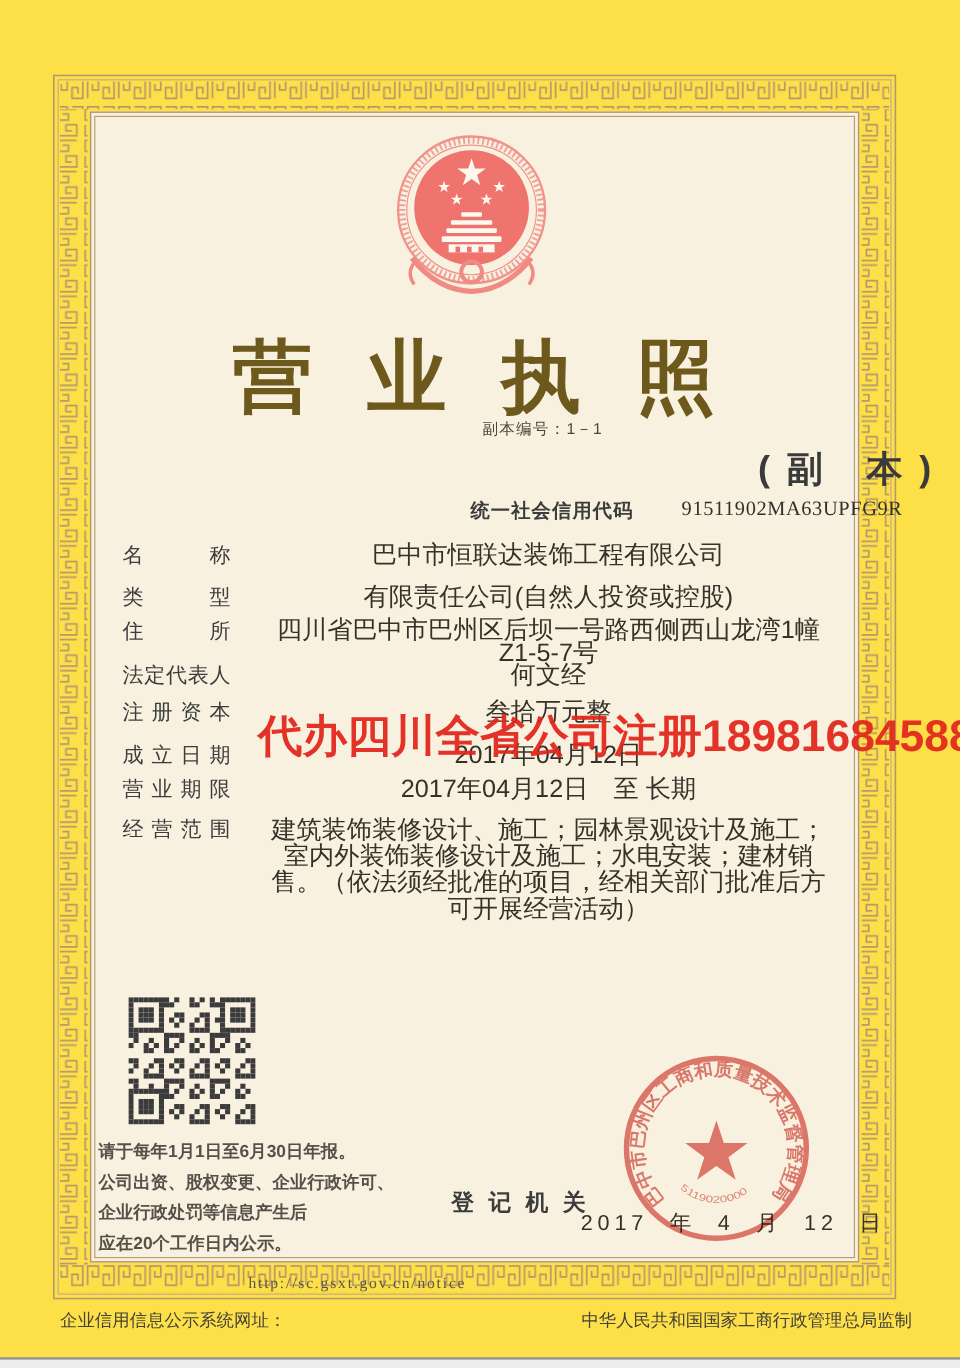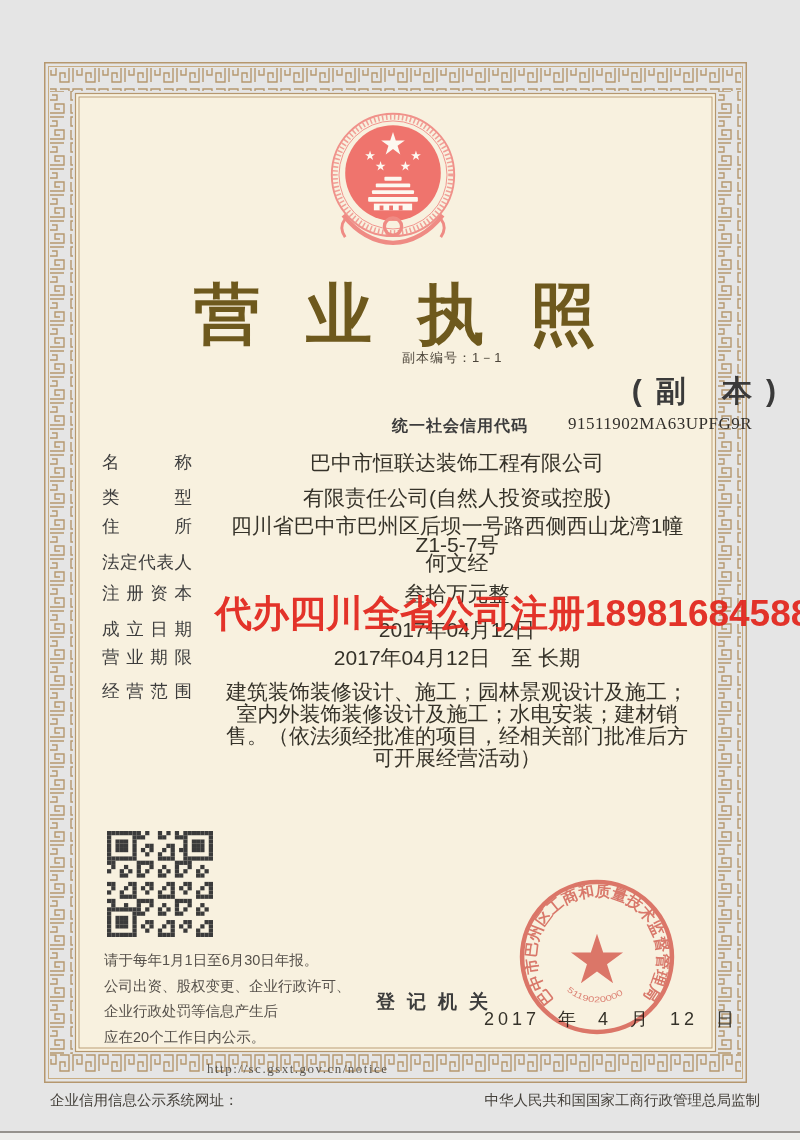--- a/index.html
+++ b/index.html
@@ -1,17 +1,17 @@
 <!DOCTYPE html>
 <html><head>
 <meta charset="utf-8">
 <style>
   html,body{margin:0;padding:0;}
   body{width:800px;height:1140px;background:#fdfdfc;font-family:"Liberation Sans","DejaVu Sans",sans-serif;}
-  #page{position:relative;width:800px;height:1140px;overflow:hidden;background:#e5e5e5;}
+  #page{position:relative;width:800px;height:1140px;overflow:hidden;background:#fde047;}
   .frame-svg{position:absolute;left:44px;top:62px;z-index:1;}
   
   .emblem{position:absolute;left:326px;top:108px;z-index:2;}
   
   .title{position:absolute;left:0;top:270px;width:790px;text-align:center;z-index:2;
     font-size:66px;font-weight:900;color:#6e591d;letter-spacing:46px;text-indent:46px;
     font-family:"Liberation Sans","DejaVu Sans",sans-serif;}
   .copy-number{position:absolute;left:402px;top:349px;font-size:13px;color:#4c453a;z-index:3;letter-spacing:1px;}
   .copy-type{position:absolute;left:0;top:371px;width:790px;text-align:right;z-index:2;
     font-size:30px;font-weight:700;color:#3a3a3a;letter-spacing:14px;text-indent:14px;}
@@ -23,21 +23,21 @@
   .row{position:absolute;left:0;top:0;width:700px;z-index:2;}
   .flabel{position:absolute;left:102px;width:90px;display:inline-block;font-size:17.5px;color:#3d3d3d;
     text-align:justify;text-align-last:justify;line-height:21px;}
   .fvalue{position:absolute;left:222px;width:470px;display:inline-block;font-size:21px;color:#353229;
     line-height:22px;white-space:pre-line;text-align:center;}
   
   .watermark{position:absolute;left:215px;top:589px;z-index:5;font-size:37px;font-weight:700;
     color:#e2251c;opacity:0.93;letter-spacing:0px;white-space:nowrap;}
   
   .qr{position:absolute;left:107px;top:831px;z-index:2;}
-  .qr-note{position:absolute;left:104px;top:948px;z-index:2;font-size:14.5px;color:#55504a;line-height:25.5px;}
+  .qr-note{position:absolute;left:82px;top:948px;z-index:2;font-size:14.5px;color:#55504a;line-height:25.5px;font-weight:bold;}
   
   .reg-label{position:absolute;left:376px;top:941px;z-index:2;font-size:19px;font-weight:700;
     color:#3c3c3c;letter-spacing:12px;margin-top:48px;}
   .reg-date{position:absolute;left:484px;top:1007px;z-index:2;font-size:18px;color:#353229;
     word-spacing:9px;letter-spacing:4px;white-space:nowrap;}
   .seal{position:absolute;left:516px;top:876px;z-index:4;mix-blend-mode:multiply;opacity:0.93;}
   
   .border-url{position:absolute;left:167px;top:1061px;z-index:3;font-size:13px;color:#5a554d;
     letter-spacing:1.5px;font-family:"Liberation Serif","DejaVu Serif",serif;margin-left:40px;}
   .footer-left{position:absolute;left:50px;top:1091px;z-index:2;font-size:14.5px;color:#45413b;}

